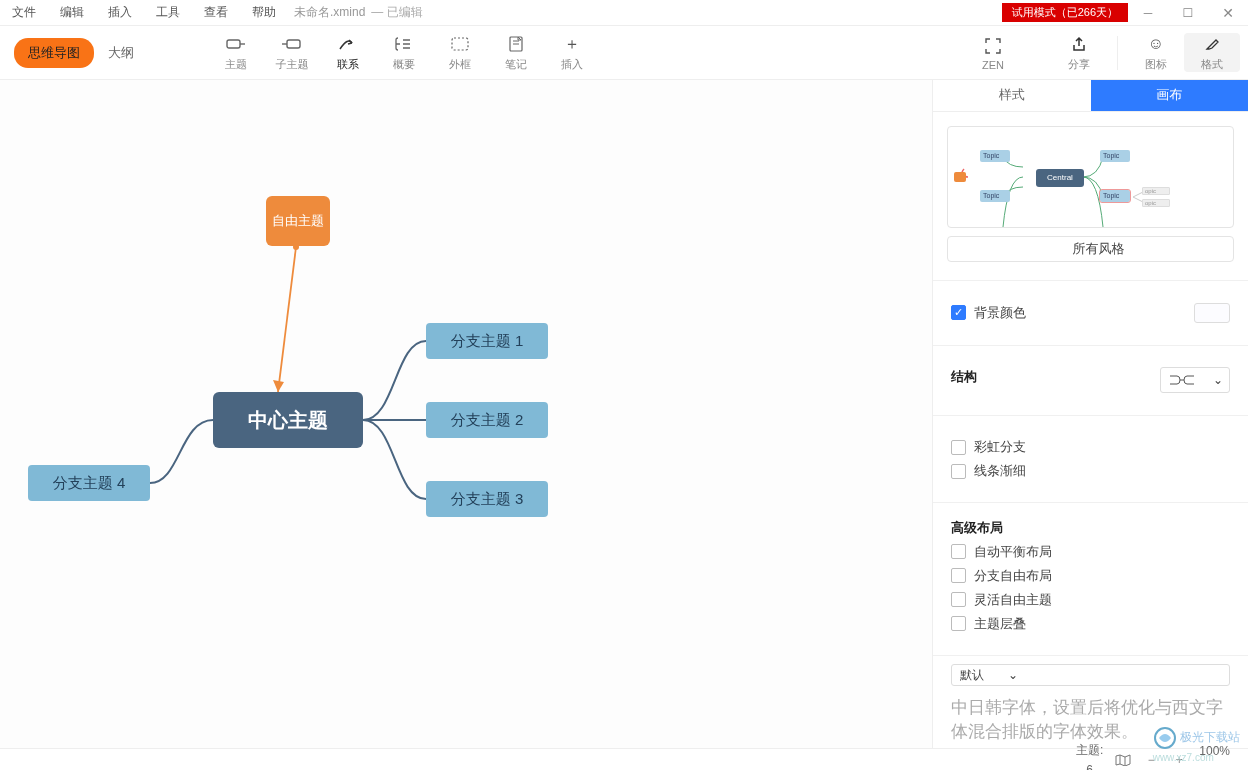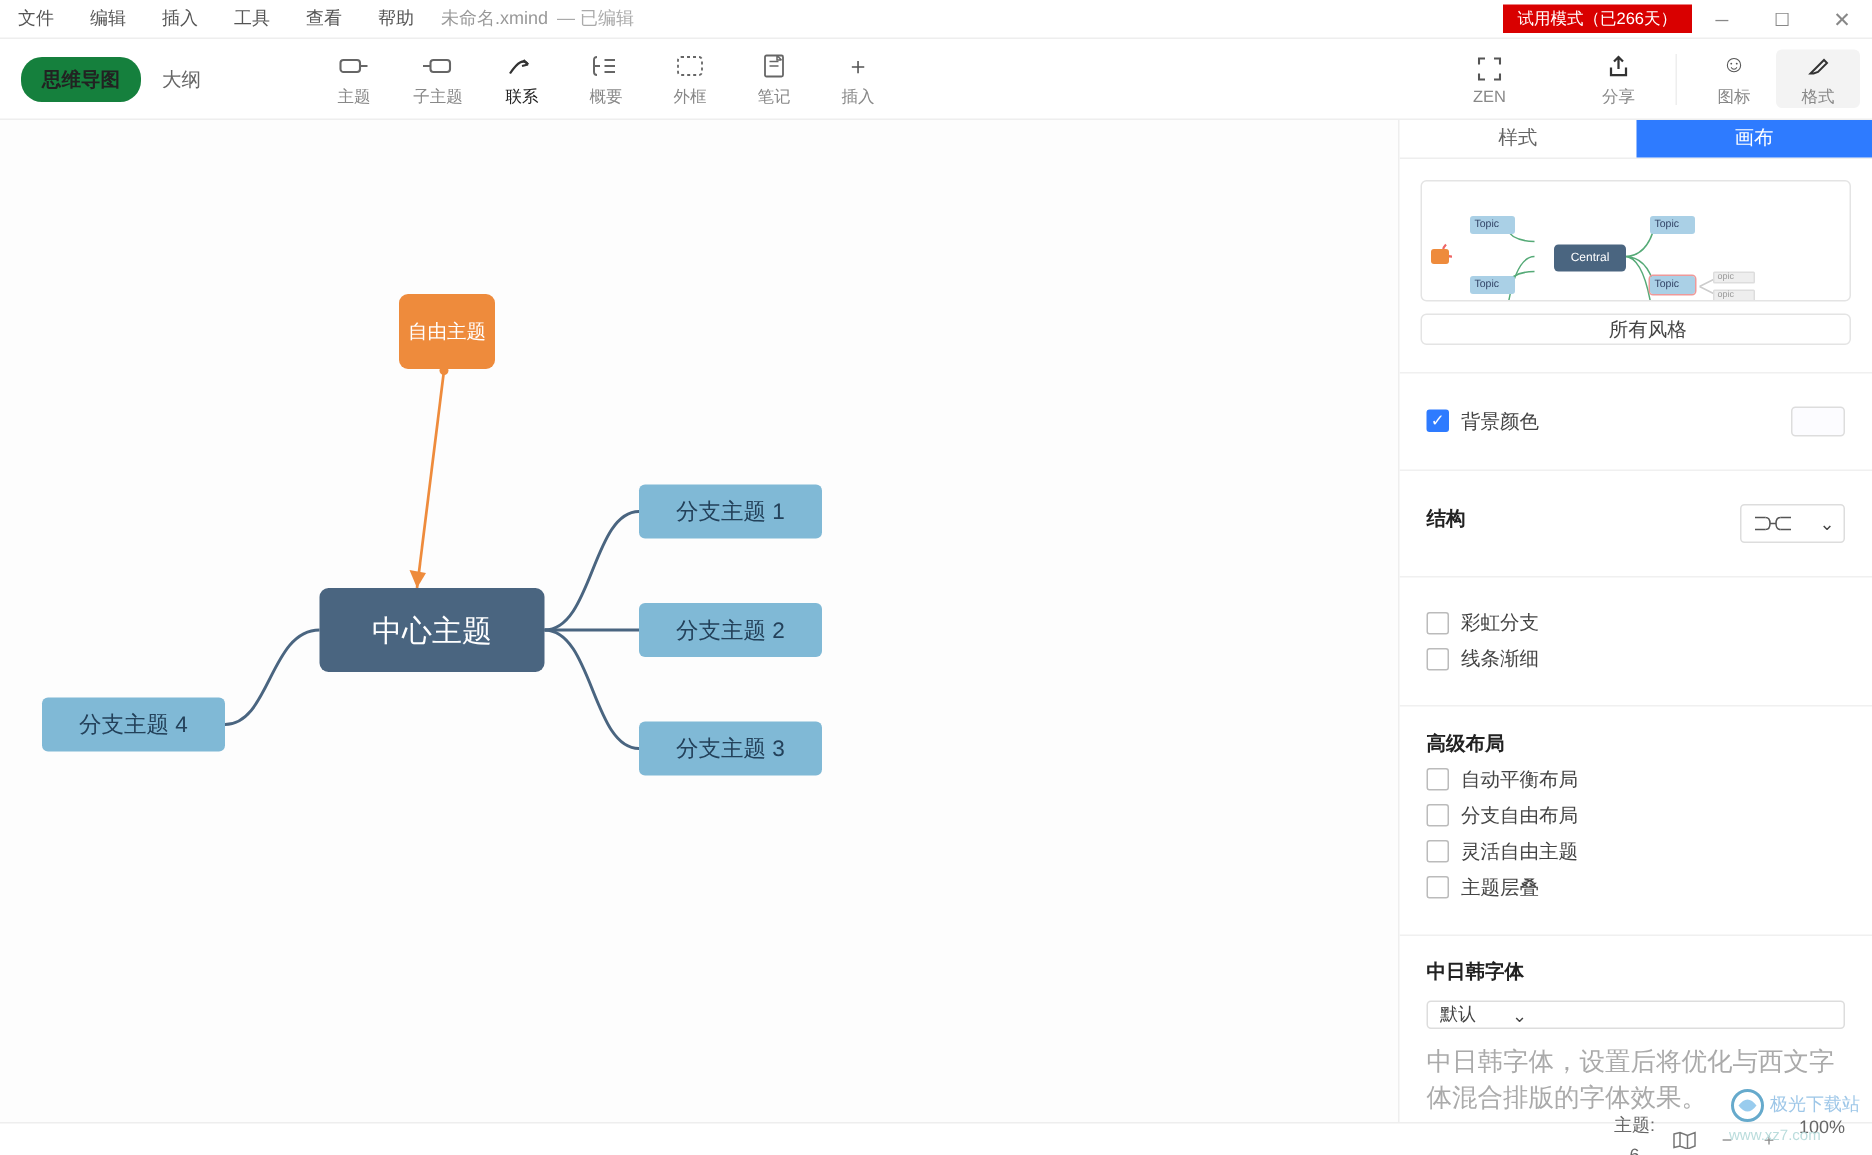--- a/index.html
+++ b/index.html
@@ -10,35 +10,35 @@
 .titlebar .file-info { color: #999; margin-left: 6px; }
 .titlebar .file-status { color: #aaa; margin-left: 6px; }
 .titlebar .spacer { flex: 1; }
 .titlebar .trial { background: #d90000; color: #fff; font-size: 11px; padding: 2px 10px; }
 .titlebar .winbtn { width: 40px; text-align: center; color: #888; cursor: pointer; font-size: 12px; }
 .titlebar .winbtn.close { font-size: 14px; }
 
 .toolbar { height: 54px; display: flex; align-items: center; border-bottom: 1px solid #eee; font-size: 11px; color: #888; }
 .view-tabs { display: flex; margin-left: 14px; }
 .view-tab { padding: 6px 14px; border-radius: 14px; cursor: pointer; font-size: 13px; color: #666; }
-.view-tab.active { background: #15803d; color: #222; font-weight: 700; }
+.view-tab.active { background: #f97316; color: #222; font-weight: 400; }
 .tool-group { display: flex; margin-left: 60px; }
 .tool-btn { display: flex; flex-direction: column; align-items: center; width: 56px; cursor: pointer; }
 .tool-btn .icon { height: 22px; display: flex; align-items: center; justify-content: center; font-size: 16px; color: #555; }
 .tool-btn .lbl { margin-top: 2px; }
 .tool-btn.active .lbl { color: #222; font-weight: 500; }
 .right-tools { margin-left: auto; display: flex; align-items: center; }
 .right-tools .tool-btn { width: 56px; }
 .right-tools .sep { width: 1px; height: 34px; background: #eee; margin: 0 10px; }
 
 .main { display: flex; height: calc(770px - 26px - 54px - 22px); }
 .canvas { flex: 1; position: relative; background: #fdfdfd; overflow: hidden; }
 
 .node { position: absolute; display: flex; align-items: center; justify-content: center; border-radius: 6px; font-size: 15px; }
-.node.central { background: #4a6580; color: #fff; width: 150px; height: 56px; font-size: 20px; font-weight: 400; }
+.node.central { background: #4a6580; color: #fff; width: 150px; height: 56px; font-size: 20px; font-weight: 700; }
 .node.branch { background: #80b9d6; color: #23415a; width: 122px; height: 36px; border-radius: 4px;}
 .node.free { background: #ee8b3c; color: #fff; width: 64px; height: 50px; font-size: 13px; text-align: center; line-height: 1.3; }
 
 .sidebar { width: 316px; border-left: 1px solid #eee; background: #fff; display: flex; flex-direction: column; font-size: 13px; color: #444; overflow-y: auto; }
 .sidebar-tabs { display: flex; height: 40px; border-bottom: 1px solid #eee; }
 .sidebar-tab { flex: 1; display: flex; align-items: center; justify-content: center; cursor: pointer; color: #666; }
 .sidebar-tab.active { background: #2e7bff; color: #fff; }
 .preview-box { margin: 14px 14px 8px; border: 1px solid #e4e4e4; border-radius: 4px; height: 128px; position: relative; background: #fff; overflow:hidden;}
 .all-styles { margin: 0 14px 12px; height: 32px; border: 1px solid #e4e4e4; border-radius: 4px; display: flex; align-items: center; justify-content: center; cursor: pointer; padding-left: 16px; }
 .sidebar-hr { height: 1px; background: #f0f0f0; margin: 6px 0; }
@@ -289,23 +289,20 @@
           <span class="checkbox"></span>
           <span>灵活自由主题</span>
         </div>
       <div class="row">
           <span class="checkbox"></span>
           <span>主题层叠</span>
         </div>
     </div>
 
     <div class="sidebar-hr"></div>
-    <div class="section" style="padding-bottom:2px;">
-      <div class="title">中日韩字体</div>
-    </div>
     <div class="font-select">
       <span class="grow">默认</span>
       <span>⌄</span>
     </div>
     <div class="hint">中日韩字体，设置后将优化与西文字体混合排版的字体效果。</div>
   </div>
 </div>
 
 <div class="statusbar">
   <div class="sb-item">

